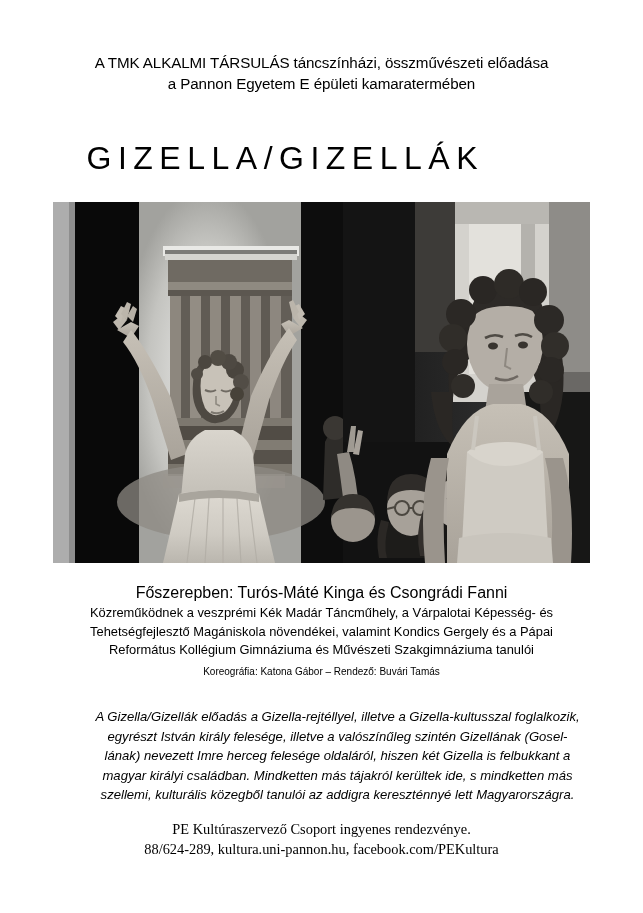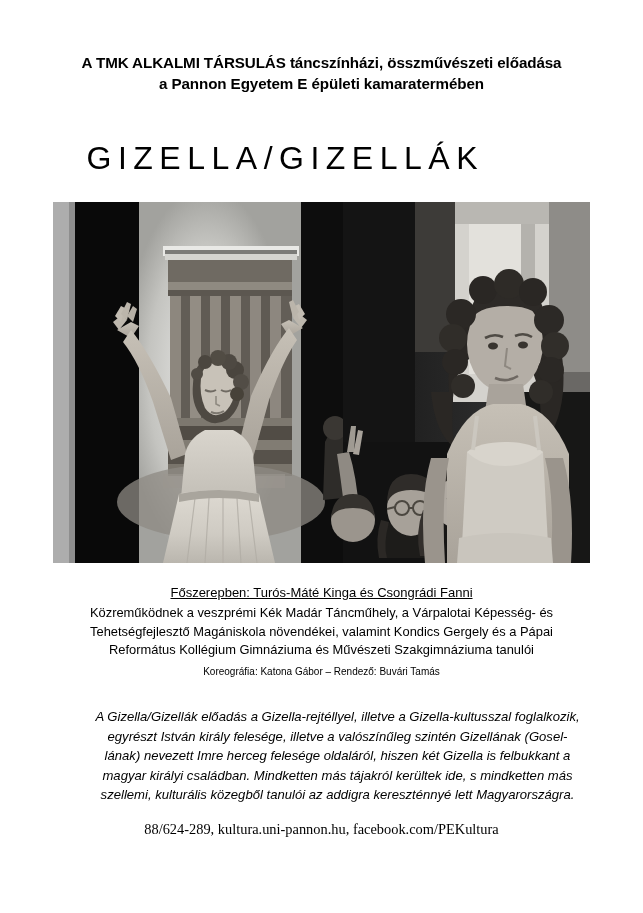--- a/index.html
+++ b/index.html
@@ -26,21 +26,21 @@
   
   .header-block {
     position: absolute;
     top: 52px;
     left: 0;
     width: 643px;
     text-align: center;
   }
   .header-line {
     font-family: "Liberation Sans", sans-serif;
-    font-weight: bold;
+    font-weight: normal;
     font-size: 15.2px;
     line-height: 21px;
     letter-spacing: -0.1px;
     color: #000;
     white-space: nowrap;
   }
 
   
   .main-title {
     position: absolute;
@@ -72,24 +72,23 @@
 
   
   .credits {
     position: absolute;
     top: 582px;
     left: 0;
     width: 643px;
     text-align: center;
   }
   .credit-lead {
-    font-size: 13px;
+    font-size: 16px;
     line-height: 22px;
     white-space: nowrap;
-    text-decoration: underline;
   }
   .credit-small {
     font-size: 12.9px;
     line-height: 18.6px;
     white-space: nowrap;
   }
   .credit-choreo {
     font-size: 10px;
     line-height: 23px;
     white-space: nowrap;
@@ -358,16 +357,17 @@
 
   <div class="synopsis">
     <div class="syn-line">A Gizella/Gizellák előadás a Gizella-rejtéllyel, illetve a Gizella-kultusszal foglalkozik,</div>
     <div class="syn-line">egyrészt István király felesége, illetve a valószínűleg szintén Gizellának (Gosel-</div>
     <div class="syn-line">lának) nevezett Imre herceg felesége oldaláról, hiszen két Gizella is felbukkant a</div>
     <div class="syn-line">magyar királyi családban. Mindketten más tájakról kerültek ide, s mindketten más</div>
     <div class="syn-line">szellemi, kulturális közegből tanulói az addigra kereszténnyé lett Magyarországra.</div>
   </div>
 
   <div class="footer">
+    <div class="footer-line">PE Kultúraszervező Csoport ingyenes rendezvénye.</div>
     <div class="footer-line">88/624-289, kultura.uni-pannon.hu, facebook.com/PEKultura</div>
   </div>
 
 </div>
 
 </body></html>

